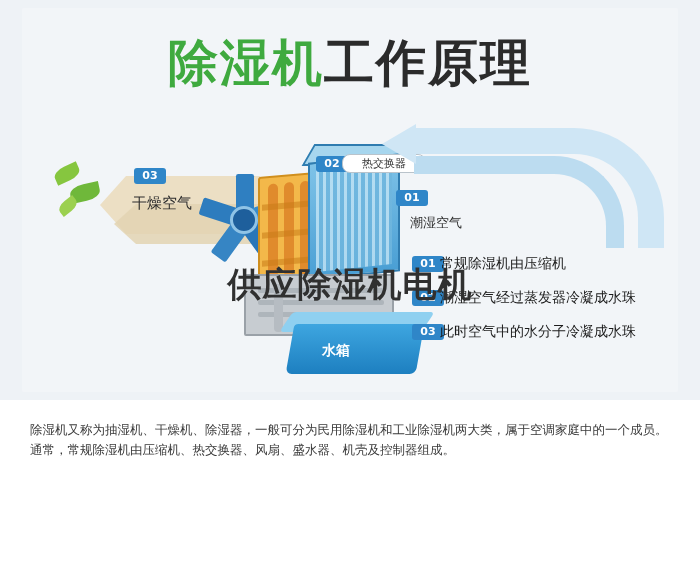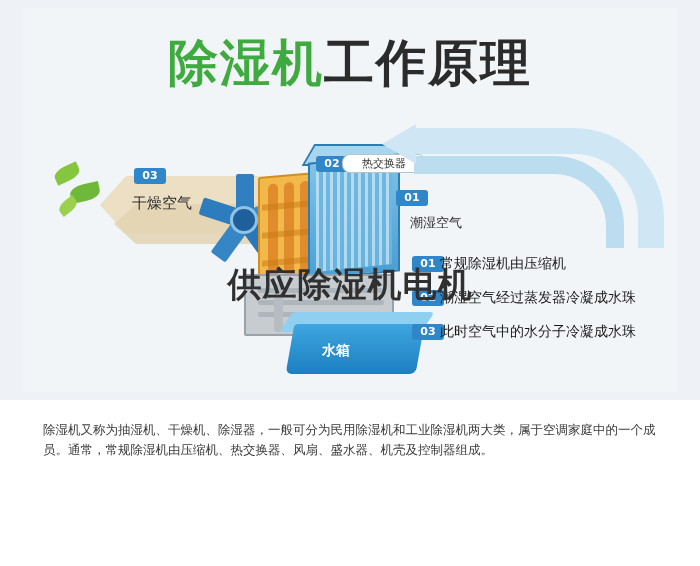--- a/index.html
+++ b/index.html
@@ -368,21 +368,21 @@
   }
 
   
   .body-copy {
     position: absolute;
     left: 0;
     top: 402px;
     width: 700px;
     height: 164px;
     background: #ffffff;
-    padding: 18px 30px 0 43px;
+    padding: 18px 30px 0 30px;
     box-sizing: border-box;
   }
   .para {
     font-family: "DejaVu Sans", sans-serif;
     font-size: 12.5px;
     line-height: 20px;
     color: #3a3a3a;
     margin: 0 0 14px 0;
   }
 </style>

